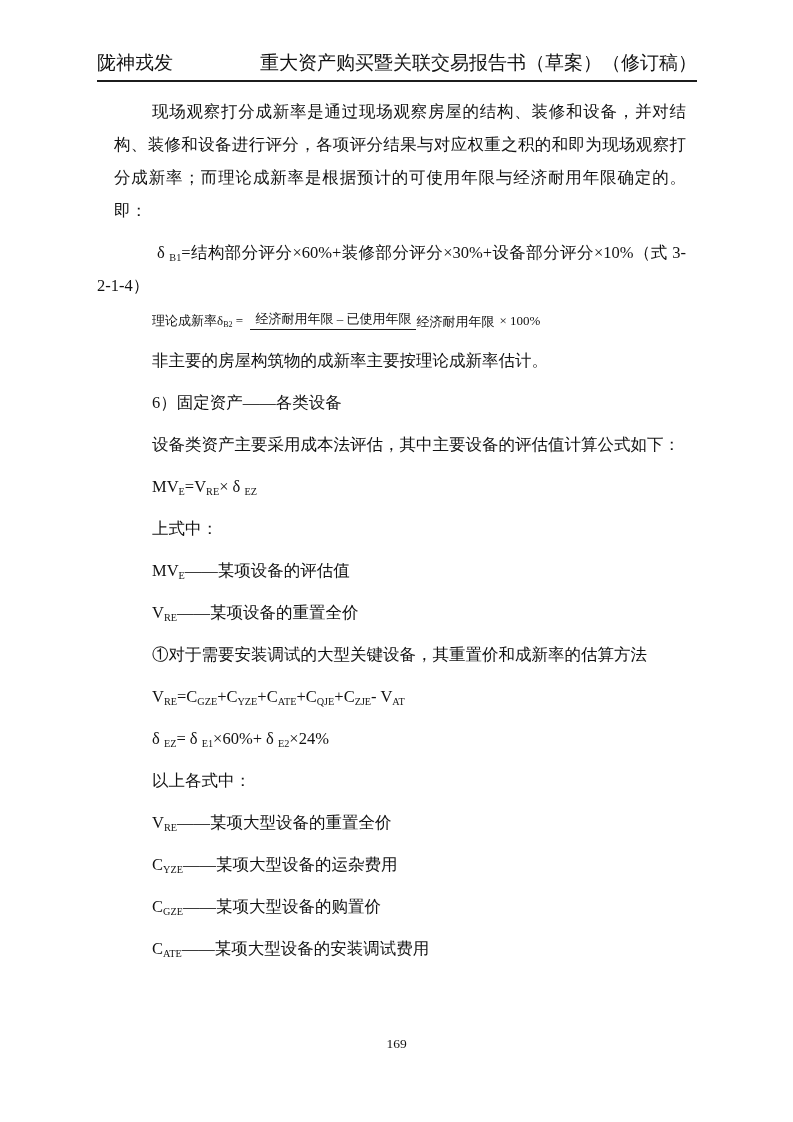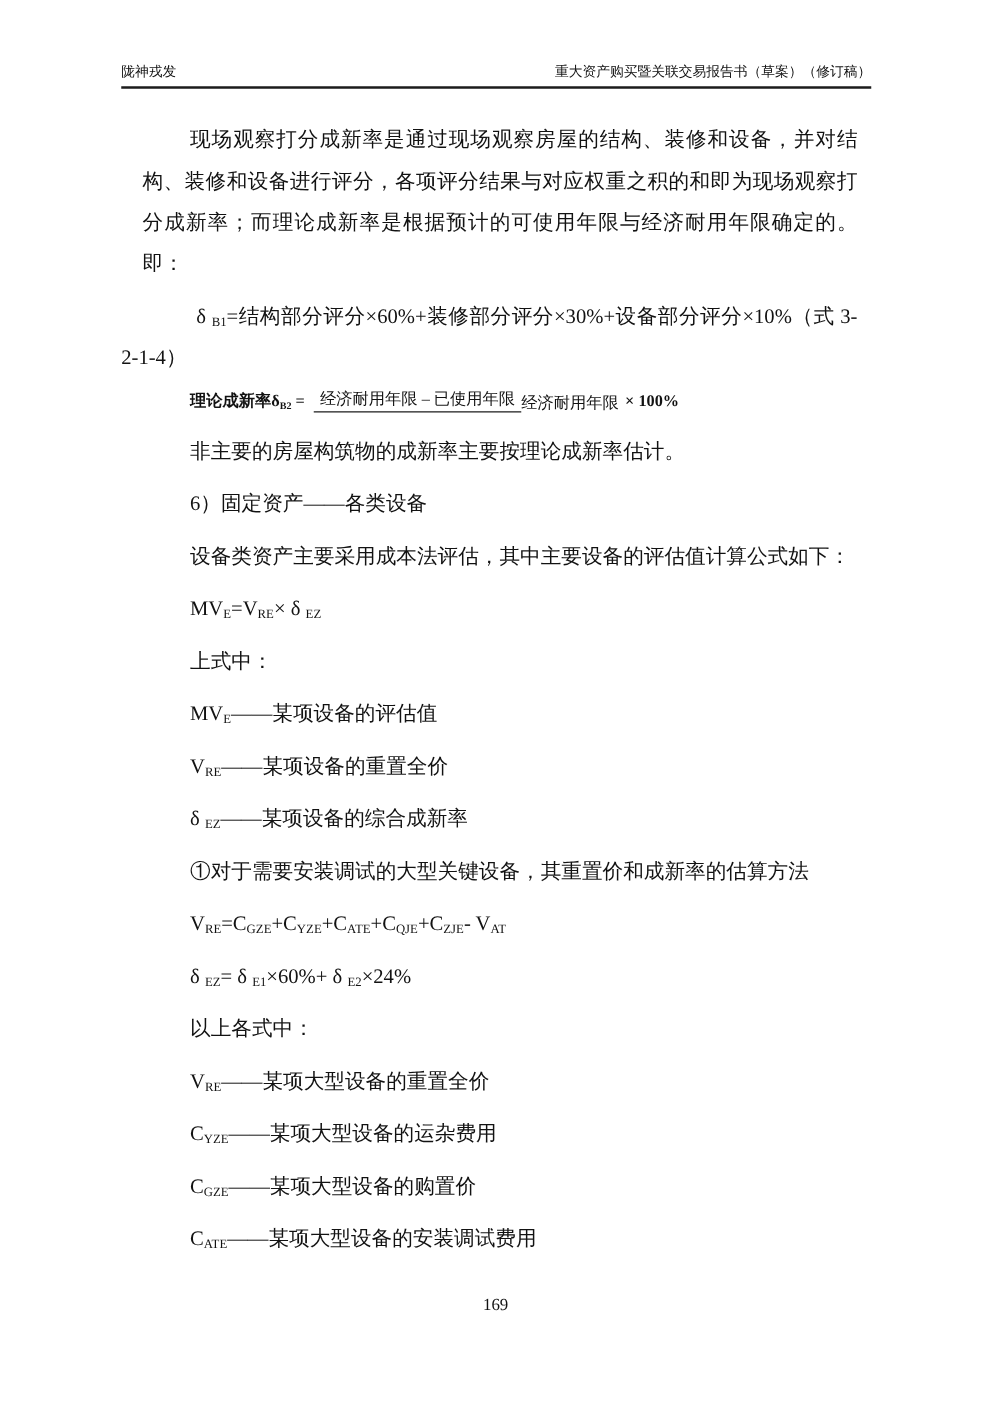--- a/index.html
+++ b/index.html
@@ -14,21 +14,21 @@
     overflow: hidden;
   }
   .header {
     position: absolute;
     top: 50px;
     left: 97px;
     width: 600px;
     display: flex;
     justify-content: space-between;
     align-items: flex-end;
-    font-size: 11px;
+    font-size: 19px;
     padding-bottom: 4px;
     border-bottom: 2px solid #1c1c1c;
   }
   .content {
     position: absolute;
     top: 95px;
     left: 114px;
     width: 572px;
     font-size: 16.5px;
   }
@@ -46,21 +46,21 @@
     vertical-align: -0.25em;
     letter-spacing: 0;
   }
   .eq {
     display: flex;
     align-items: center;
     margin: 5px 0 14px 38px;
     font-size: 13px;
     line-height: normal;
   }
-  .eq .lead, .eq .tail { white-space: pre; font-weight: bold; }
+  .eq .lead, .eq .tail { white-space: pre; }
   .frac {
     display: inline-flex;
     flex-direction: row;
     align-items: center;
     margin: 0 5px 0 4px;
   }
   .frac .num {
     border-bottom: 1px solid #1c1c1c;
     padding: 0 5px 2px 5px;
     line-height: 16px;
@@ -110,21 +110,20 @@
     <p class="indent">设备类资产主要采用成本法评估，其中主要设备的评估值计算公式如下：</p>
 
     <p class="indent"><span>MV</span><sub>E</sub><span>=V</span><sub>RE</sub><span>× δ </span><sub>EZ</sub></p>
 
     <p class="indent">上式中：</p>
 
     <p class="indent"><span>MV</span><sub>E</sub><span>——某项设备的评估值</span></p>
 
     <p class="indent"><span>V</span><sub>RE</sub><span>——某项设备的重置全价</span></p>
 
-    <p class="indent"><span>δ </span><sub>EZ</sub><span>——某项设备的综合成新率</span></p>
 
     <p class="indent">①对于需要安装调试的大型关键设备，其重置价和成新率的估算方法</p>
 
     <p class="indent"><span>V</span><sub>RE</sub><span>=C</span><sub>GZE</sub><span>+C</span><sub>YZE</sub><span>+C</span><sub>ATE</sub><span>+C</span><sub>QJE</sub><span>+C</span><sub>ZJE</sub><span>- V</span><sub>AT</sub></p>
 
     <p class="indent"><span>δ </span><sub>EZ</sub><span>= δ </span><sub>E1</sub><span>×60%+ δ </span><sub>E2</sub><span>×24%</span></p>
 
     <p class="indent">以上各式中：</p>
 
     <p class="indent"><span>V</span><sub>RE</sub><span>——某项大型设备的重置全价</span></p>

